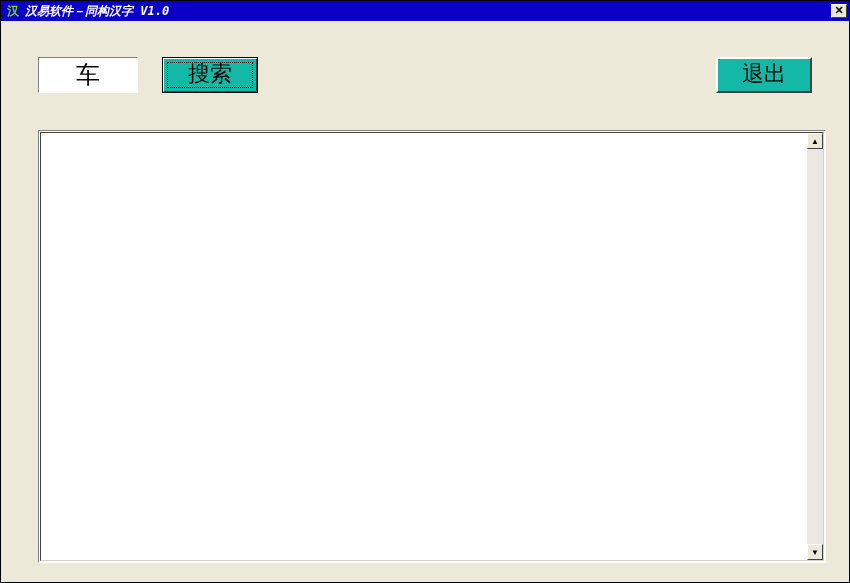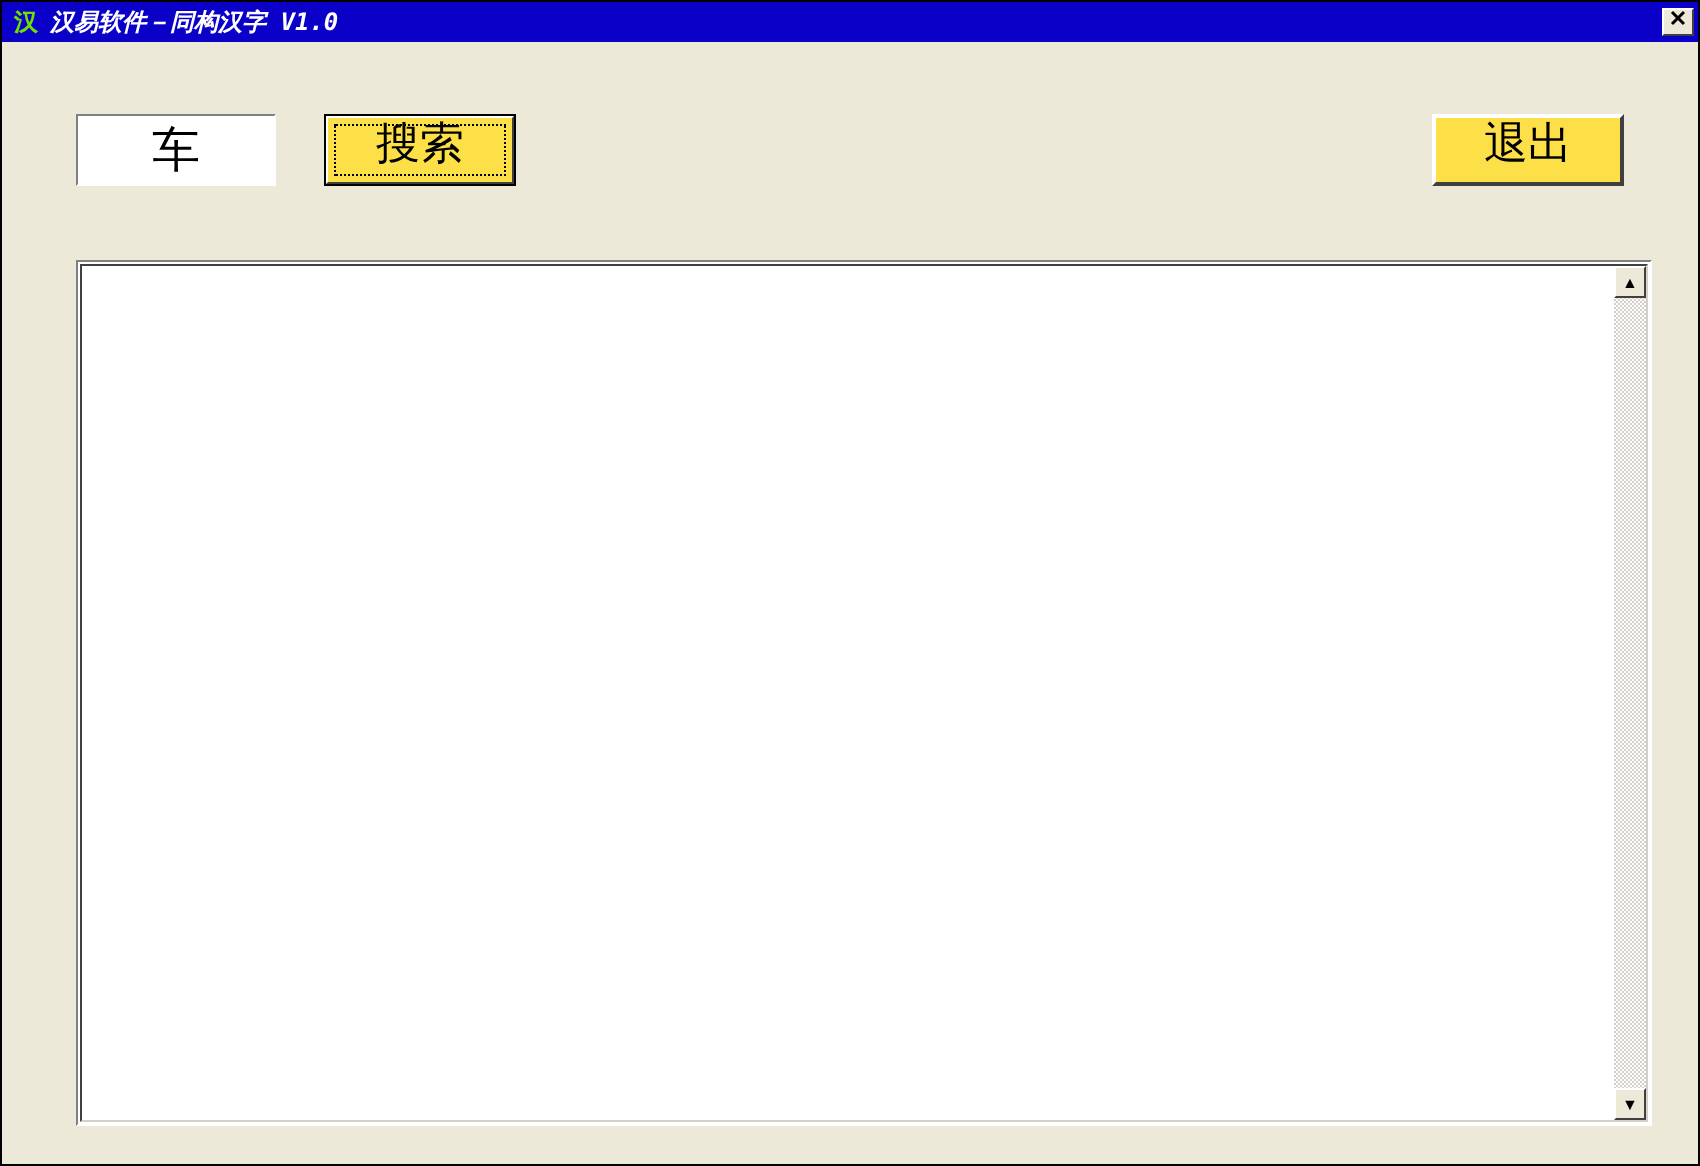--- a/index.html
+++ b/index.html
@@ -75,27 +75,27 @@
     border-bottom: 1px solid #fff;
     text-align: center;
     font-size: 24px;
     line-height: 32px;
     font-family: "KaiTi", "楷体", "STKaiti", serif;
     outline: none;
   }
   .win-button {
     position: absolute;
     height: 36px;
-    background: #fde047;
+    background: #14b8a6;
     border-top: 2px solid #fff;
     border-left: 2px solid #fff;
     border-right: 2px solid #404040;
     border-bottom: 2px solid #404040;
     font-size: 22px;
-    font-family: Liberation Mono, monospace;
+    font-family: Liberation Serif, serif;
     text-align: center;
     line-height: 30px;
     cursor: default;
   }
   .win-button.focused {
     outline: 1px solid #000;
     outline-offset: -1px;
   }
   .win-button.focused::after {
     content: "";

